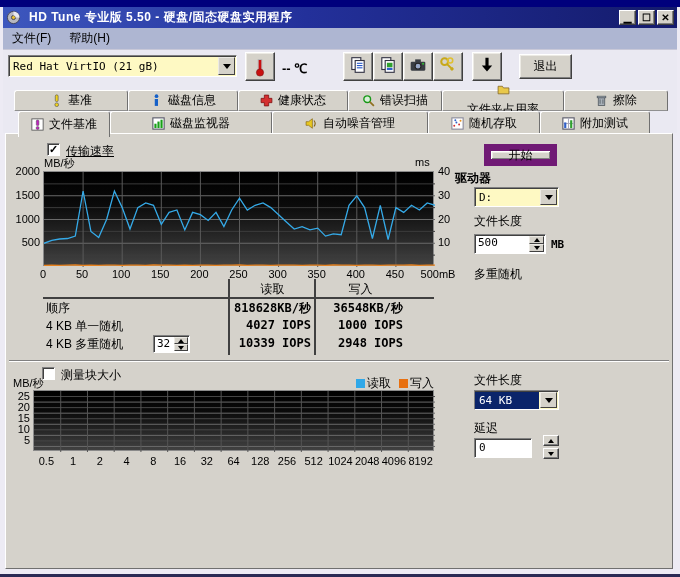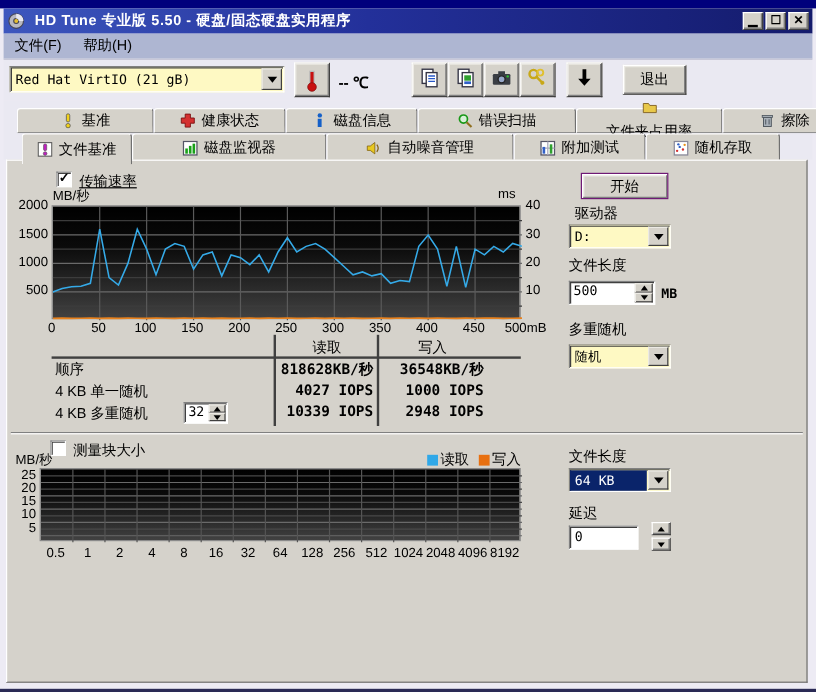--- a/index.html
+++ b/index.html
@@ -11,21 +11,21 @@
   .title-text{color:#fff;font-weight:bold;margin-left:8px;flex:1;white-space:nowrap;letter-spacing:0.5px;}
   .winbtn{width:17px;height:15px;margin-left:2px;background:#D5D2CA;border:1px solid;border-color:#fff #404040 #404040 #fff;box-shadow:inset -1px -1px 0 #808080;font-size:10px;font-weight:bold;line-height:12px;text-align:center;padding:0;font-family:"Liberation Sans",sans-serif;}
   .menubar{position:absolute;left:3px;top:28px;width:674px;height:21px;background:#AEB6D2;display:flex;align-items:center;}
   .menu-item{padding:2px 9px;}
   .toolbar{position:absolute;left:3px;top:49px;width:674px;height:35px;background:#EAE9F2;border-top:1px solid #c8c8d8;}
   .combo{position:absolute;background:#fef9c3;border:1px solid;border-color:#808080 #fff #fff #808080;box-shadow:inset 1px 1px 0 #404040;display:flex;align-items:center;}
   .combo .val{flex:1;padding:2px 4px;font-family:"DejaVu Sans Mono",monospace;font-size:11px;white-space:nowrap;overflow:hidden;}
   .combo .cbtn{width:17px;align-self:stretch;background:#D5D2CA;border:1px solid;border-color:#ECEAE4 #404040 #404040 #ECEAE4;display:flex;align-items:center;justify-content:center;margin:1px;}
   .arrow-down{width:0;height:0;border-left:4px solid transparent;border-right:4px solid transparent;border-top:5px solid #000;}
   .btn3d{background:#D5D2CA;border:1px solid;border-color:#fff #404040 #404040 #fff;box-shadow:inset -1px -1px 0 #808080,inset 1px 1px 0 #ECEAE4;display:flex;align-items:center;justify-content:center;font-family:"Liberation Sans",sans-serif;font-size:12px;padding:0;}
-  .defaultbtn{border:1px solid #701a75;box-shadow:inset 1px 1px 0 #fff,inset -1px -1px 0 #808080,inset 2px 2px 0 #ECEAE4;}
+  .defaultbtn{border:7px solid #701a75;box-shadow:inset 1px 1px 0 #fff,inset -1px -1px 0 #808080,inset 2px 2px 0 #ECEAE4;}
   .tabstrip{position:absolute;left:3px;top:84px;width:674px;height:49px;background:#EAE9F2;}
   .tabrow{position:absolute;display:flex;}
   .tab{height:100%;background:#D5D2CA;border:1px solid;border-color:#fff #707070 #909090 #fff;border-radius:3px 3px 0 0;display:flex;align-items:center;justify-content:center;gap:5px;}
   .tab.active{background:#D5D2CB;border-bottom:none;z-index:6;}
   .tab .ticon{width:13px;height:13px;display:inline-block;}
   .page{position:absolute;left:5px;top:133px;width:668px;height:436px;background:#D5D2CB;border:1px solid;border-color:#fff #707070 #707070 #fff;z-index:1;}
   .chk{position:absolute;width:13px;height:13px;background:#fff;border:1px solid;border-color:#808080 #fff #fff #808080;box-shadow:inset 1px 1px 0 #404040;font-size:11px;line-height:11px;text-align:center;font-weight:bold;}
   .lbl{position:absolute;white-space:nowrap;}
   .chartbox{position:absolute;border:1px solid #8a8a8a;background:linear-gradient(#000 0%,#0a0a0a 35%,#414141 100%);}
   .tick{position:absolute;font-size:11px;white-space:nowrap;color:#000;}
@@ -125,32 +125,32 @@
     <div class="tabrow" id="tabrow1" style="left:11px;top:6px;height:21px;">
         <div class="tab" style="width: 114px;">
           <span class="ticon"><svg viewBox="0 0 12 12" width="13" height="13">
               <rect x="4.9" y="0.8" width="2.6" height="6.2" rx="1.2" fill="#F2D21A" stroke="#555" stroke-width="0.6"></rect>
               <circle cx="6.2" cy="9.9" r="1.7" fill="#F2D21A" stroke="#555" stroke-width="0.6"></circle>
             </svg></span>
           <span>基准</span>
         </div>
         <div class="tab" style="width: 110px;">
           <span class="ticon"><svg viewBox="0 0 12 12" width="13" height="13">
-              <path d="M4 1h4v3h3v4H8v3H4V8H1V4h3z" fill="#D43030" stroke="#7A1010" stroke-width="0.7"></path>
-            </svg></span>
-          <span>健康状态</span>
-        </div>
-        <div class="tab" style="width: 110px;">
-          <span class="ticon"><svg viewBox="0 0 12 12" width="13" height="13">
               <circle cx="6" cy="2" r="1.7" fill="#1560C8"></circle>
               <path d="M4.4 4.6h3v6.4h-3z" fill="#1560C8"></path>
             </svg></span>
           <span>磁盘信息</span>
         </div>
-        <div class="tab" style="width: 132px; text-align: right;">
+        <div class="tab" style="width: 110px;">
+          <span class="ticon"><svg viewBox="0 0 12 12" width="13" height="13">
+              <path d="M4 1h4v3h3v4H8v3H4V8H1V4h3z" fill="#D43030" stroke="#7A1010" stroke-width="0.7"></path>
+            </svg></span>
+          <span>健康状态</span>
+        </div>
+        <div class="tab" style="width: 94px; text-align: right;">
           <span class="ticon"><svg viewBox="0 0 12 12" width="13" height="13">
               <circle cx="4.8" cy="4.8" r="3.1" fill="#D8F0D8" stroke="#189818" stroke-width="1.3"></circle>
               <line x1="7.2" y1="7.2" x2="11" y2="11" stroke="#907020" stroke-width="1.6"></line>
             </svg></span>
           <span>错误扫描</span>
         </div>
         <div class="tab" style="width: 122px; flex-direction: column;">
           <span class="ticon"><svg viewBox="0 0 12 12" width="13" height="13">
               <path d="M1 3h4l1 1.5h5V10H1z" fill="#E8C84A" stroke="#806020" stroke-width="0.7"></path>
             </svg></span>
@@ -183,41 +183,41 @@
               <rect x="7.8" y="2.5" width="2" height="7.7" fill="#18A018"></rect>
             </svg></span>
           <span>磁盘监视器</span>
         </div>
         <div class="tab" style="width: 156px;">
           <span class="ticon"><svg viewBox="0 0 12 12" width="13" height="13">
               <path d="M1 4.3h2.3L6.8 1.6v8.8L3.3 7.7H1z" fill="#E8C820" stroke="#806010" stroke-width="0.6"></path>
               <path d="M8.3 3.2q2.2 2.8 0 5.6" fill="none" stroke="#806010" stroke-width="1"></path>
             </svg></span>
           <span>自动噪音管理</span>
-        </div>
-        <div class="tab" style="width: 110px;">
-          <span class="ticon"><svg viewBox="0 0 12 12" width="13" height="13">
-              <rect x="0.8" y="0.8" width="10.4" height="10.4" fill="#fff" stroke="#556"></rect>
-              <line x1="0.8" y1="6" x2="11.2" y2="6" stroke="#AAB"></line>
-              <line x1="6" y1="0.8" x2="6" y2="11.2" stroke="#AAB"></line>
-              <rect x="2" y="5" width="2" height="5.2" fill="#3060C8"></rect>
-              <rect x="7.5" y="3" width="2" height="7.2" fill="#30A030"></rect>
-            </svg></span>
-          <span>附加测试</span>
         </div>
         <div class="tab" style="width: 112px;">
           <span class="ticon"><svg viewBox="0 0 12 12" width="13" height="13">
               <rect x="0.8" y="0.8" width="10.4" height="10.4" fill="#fff" stroke="#889"></rect>
               <circle cx="3" cy="8" r="0.9" fill="#D43030"></circle>
               <circle cx="5" cy="5" r="0.9" fill="#3060C8"></circle>
               <circle cx="7.5" cy="7" r="0.9" fill="#D43030"></circle>
               <circle cx="8.8" cy="3.4" r="0.9" fill="#E89018"></circle>
               <circle cx="4" cy="3" r="0.9" fill="#3060C8"></circle>
             </svg></span>
           <span>随机存取</span>
+        </div>
+        <div class="tab" style="width: 110px;">
+          <span class="ticon"><svg viewBox="0 0 12 12" width="13" height="13">
+              <rect x="0.8" y="0.8" width="10.4" height="10.4" fill="#fff" stroke="#556"></rect>
+              <line x1="0.8" y1="6" x2="11.2" y2="6" stroke="#AAB"></line>
+              <line x1="6" y1="0.8" x2="6" y2="11.2" stroke="#AAB"></line>
+              <rect x="2" y="5" width="2" height="5.2" fill="#3060C8"></rect>
+              <rect x="7.5" y="3" width="2" height="7.2" fill="#30A030"></rect>
+            </svg></span>
+          <span>附加测试</span>
         </div>
       </div>
   </div>
 
   <div class="page" id="page">
     
     <span class="chk" style="left:41px;top:9px;" id="chk1">✓</span>
     <span class="lbl" style="left:60px;top:9px;text-decoration:underline;">传输速率</span>
 
     
@@ -304,21 +304,21 @@
           <line x1="267.3333333333333" y1="0" x2="267.3333333333333" y2="61" stroke="#555" stroke-width="1"></line>
           <line x1="294.06666666666666" y1="0" x2="294.06666666666666" y2="61" stroke="#555" stroke-width="1"></line>
           <line x1="320.8" y1="0" x2="320.8" y2="61" stroke="#555" stroke-width="1"></line>
           <line x1="347.53333333333336" y1="0" x2="347.53333333333336" y2="61" stroke="#555" stroke-width="1"></line>
           <line x1="374.26666666666665" y1="0" x2="374.26666666666665" y2="61" stroke="#555" stroke-width="1"></line>
         </svg></div>
 
     
     <button class="btn3d defaultbtn" style="position:absolute;left:478px;top:10px;width:73px;height:22px;">开始</button>
 
-    <span class="lbl" style="left:473px;top:36px;">驱动器</span>
+    <span class="lbl" style="left:449px;top:36px;font-weight:bold;">驱动器</span>
     <div class="combo" style="left:468px;top:53px;width:85px;height:20px;">
       <span class="val">D:</span>
       <span class="cbtn">
           <span class="arrow-down"></span>
         </span>
     </div>
 
     <span class="lbl" style="left:468px;top:79px;">文件长度</span>
     <div class="spin" style="left:468px;top:100px;width:72px;height:20px;">
       <span class="sval">500</span>
@@ -327,26 +327,20 @@
             <span class="tri-u"></span>
           </button>
         <button class="sb">
             <span class="tri-d"></span>
           </button>
       </span>
     </div>
     <span class="lbl" style="left:545px;top:104px;font-family:'DejaVu Sans Mono',monospace;font-size:11px;font-weight:bold;">MB</span>
 
     <span class="lbl" style="left:468px;top:132px;">多重随机</span>
-    <div class="combo" style="left:468px;top:153px;width:85px;height:20px;">
-      <span class="val">随机</span>
-      <span class="cbtn">
-          <span class="arrow-down"></span>
-        </span>
-    </div>
 
     <span class="lbl" style="left:468px;top:238px;">文件长度</span>
     <div class="combo" style="left:468px;top:256px;width:85px;height:20px;">
       <span class="val" id="blocksel" style="background: rgb(10, 36, 106); color: rgb(255, 255, 255);">64 KB</span>
       <span class="cbtn">
           <span class="arrow-down"></span>
         </span>
     </div>
 
     <span class="lbl" style="left:468px;top:286px;">延迟</span>

